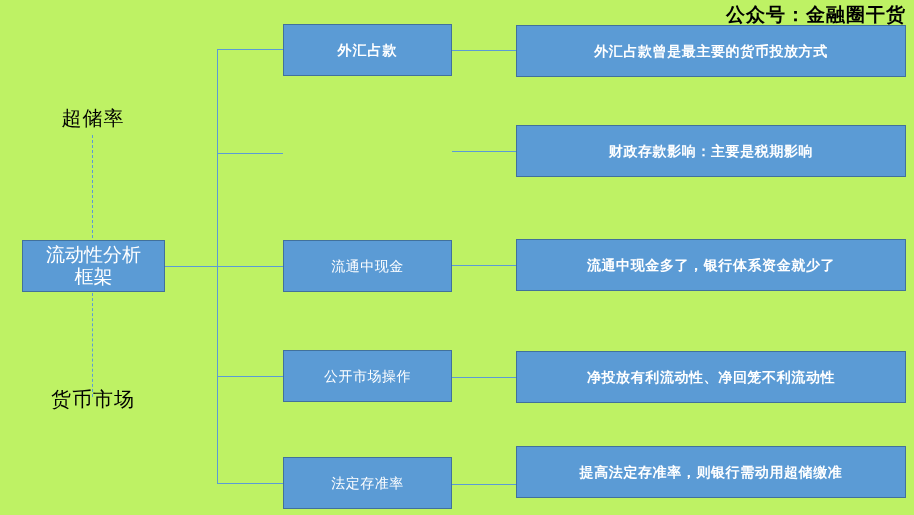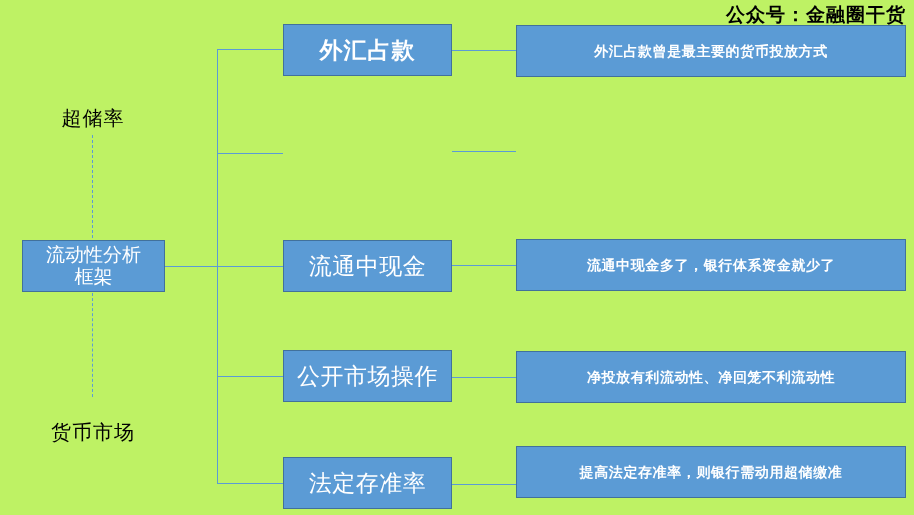--- a/index.html
+++ b/index.html
@@ -46,21 +46,21 @@
   .root-node .root-label {
     display: block;
     white-space: pre-line;
   }
 
   
   .mid-node {
     left: 283px;
     width: 169px;
     height: 52px;
-    font-size: 23px;
+    font-size: 14px;
     font-weight: normal;
   }
   .mid-node.bold { font-weight: bold; letter-spacing: 1px; }
 
   
   .right-node {
     left: 516px;
     width: 390px;
     height: 52px;
     font-size: 14px;
@@ -87,21 +87,21 @@
   
   .axis-label {
     position: absolute;
     color: #000000;
     font-size: 20px;
     text-align: center;
     white-space: nowrap;
     letter-spacing: 1px;
   }
   #label-top    { left: 0px;  top: 105px; width: 186px; }
-  #label-bottom { left: 0px;  top: 419px; width: 186px; }
+  #label-bottom { left: 0px;  top: 386px; width: 186px; }
 
   
   .watermark {
     position: absolute;
     right: 8px;
     top: 2px;
     color: #000000;
     font-size: 19px;
     font-weight: bold;
     white-space: nowrap;
@@ -134,20 +134,23 @@
   <div class="node mid-node bold" style="top:24px;">
     <span>外汇占款</span>
   </div>
   <div class="conn conn-h" style="left:452px; top:50px; width:64px;"></div>
   <div class="node right-node" style="top:25px;">
     <span>外汇占款曾是最主要的货币投放方式</span>
   </div>
 
   <div class="conn conn-h" style="left:217px; top:153px; width:66px;"></div>
   <div class="conn conn-h" style="left:452px; top:151px; width:64px;"></div>
+  <div class="node right-node" style="top:125px;">
+    <span>财政存款影响：主要是税期影响</span>
+  </div>
 
   <div class="conn conn-h" style="left:217px; top:266px; width:66px;"></div>
   <div class="node mid-node" style="top:240px;">
     <span>流通中现金</span>
   </div>
   <div class="conn conn-h" style="left:452px; top:265px; width:64px;"></div>
   <div class="node right-node" style="top:239px;">
     <span>流通中现金多了，银行体系资金就少了</span>
   </div>
 

